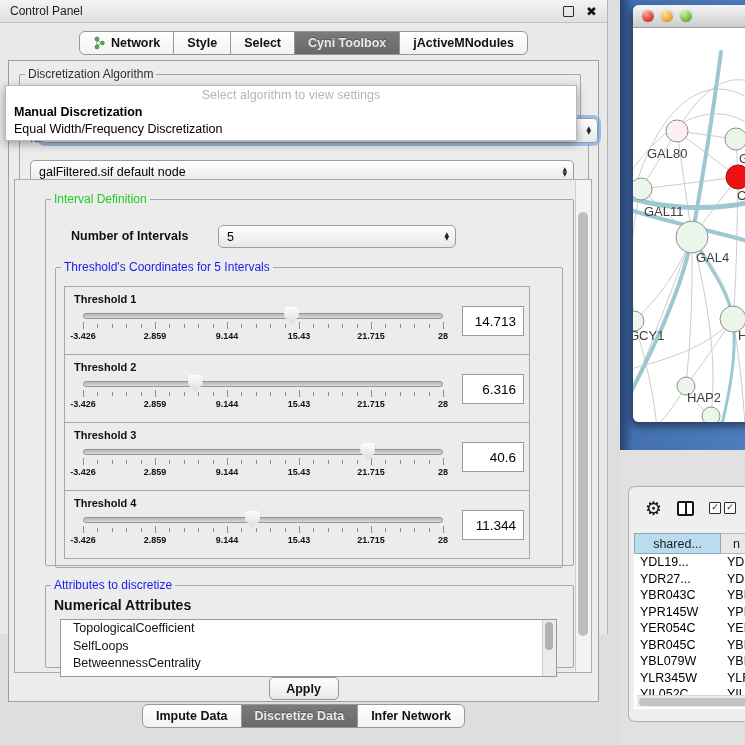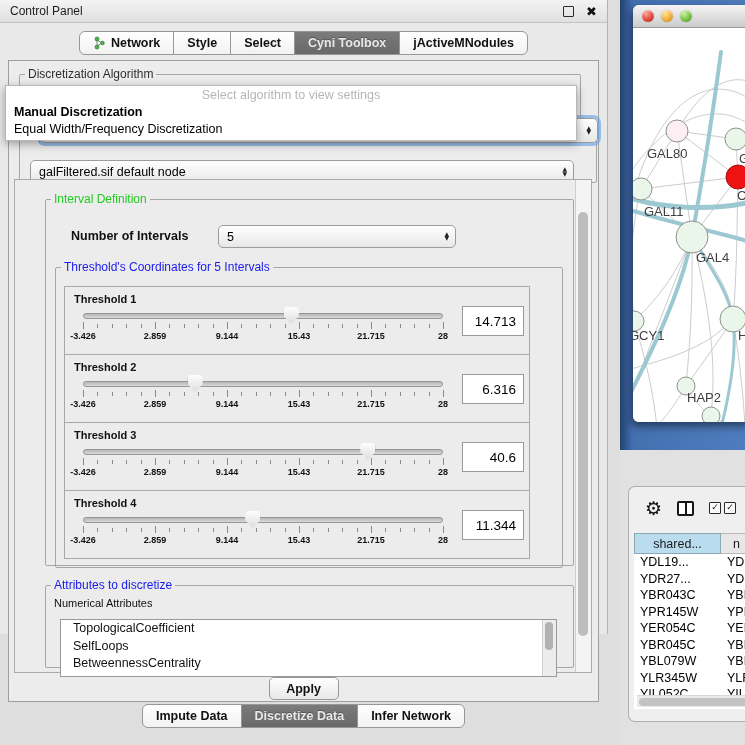--- a/index.html
+++ b/index.html
@@ -32,21 +32,21 @@
     display:flex;align-items:center;font-size:12.5px;color:#000;padding:0 8px;position:absolute;box-sizing:border-box;}
   .stepper{position:absolute;right:6px;top:50%;transform:translateY(-50%);display:flex;flex-direction:column;
     align-items:center;font-size:6px;line-height:4.6px;color:#1f1f1f;font-family:"DejaVu Sans",sans-serif;}
   .algo-fs{left:10px;top:6px;width:560px;height:60px;}
   .focus-combo{left:20px;top:37px;width:558px;height:25px;box-shadow:0 0 0 3px rgba(106,166,230,.65);z-index:1;}
   .popup{position:absolute;left:-4px;top:24px;width:570px;height:54px;background:#ffffff;
     border:1px solid #b8b8b8;box-shadow:0 3px 9px rgba(0,0,0,.35);z-index:50;font-size:12.5px;}
   .popup .ph{color:#b6b6b6;text-align:center;height:18px;line-height:18px;}
   .popup .opt{height:17px;line-height:17px;padding-left:8px;color:#000;}
   .popup .opt.bold{font-weight:bold;}
-  .tabledata-fs{left:10px;top:70px;width:568px;height:50px;padding-left:8px;}
+  .tabledata-fs{left:10px;top:70px;width:568px;height:50px;}
   .tabledata-combo{left:10px;top:15px;width:544px;height:24px;}
   .viewport{position:absolute;left:5px;top:118px;width:578px;height:494px;border:1px solid #ababab;background:#ececec;box-sizing:border-box;}
   .vscroll{position:absolute;right:0;top:0;bottom:0;width:15px;background:#f4f4f4;border-left:1px solid #cdcdcd;}
   .vthumb{position:absolute;left:2px;width:10px;top:32px;height:424px;background:#bdbdbd;border-radius:5px;}
   .interval-fs{left:30px;top:12px;width:527px;height:372px;}
   .noi-label{position:absolute;left:25px;top:23px;font-size:12.5px;font-weight:bold;color:#111;}
   .noi-combo{left:172px;top:19px;width:238px;height:23px;}
   .thr-fs{left:9px;top:54px;width:506px;height:306px;}
   .thr-stack{position:absolute;left:8px;top:12px;}
   .thr-panel{width:466px;height:69px;border:1px solid #a9a9a9;background:#ececec;box-sizing:border-box;position:relative;}
@@ -61,21 +61,21 @@
     filter:drop-shadow(0 0 1px #787878);z-index:2;}
   .ticks{position:absolute;left:0;right:0;top:16px;height:8px;}
   .tick{position:absolute;width:1px;background:#8a8a8a;height:4px;top:2px;}
   .tick.major{height:7px;top:0;}
   .tick-labels{position:absolute;left:0;right:0;top:25px;height:10px;font-size:9px;font-weight:bold;color:#111;}
   .tick-label{position:absolute;transform:translateX(-50%);white-space:nowrap;}
   .value-box{margin-left:auto;margin-right:5px;width:62px;height:30px;background:#fff;border:1px solid #9a9a9a;
     font-size:13.5px;color:#000;display:flex;align-items:center;justify-content:flex-end;
     padding-right:7px;box-sizing:border-box;align-self:center;margin-top:-6px;}
   .attr-fs{left:30px;top:398px;width:527px;height:88px;}
-  .attr-sub{position:absolute;left:8px;top:5px;font-size:11px;font-weight:normal;color:#111;}
+  .attr-sub{position:absolute;left:8px;top:5px;font-size:14px;font-weight:bold;color:#111;}
   .attr-list{position:absolute;left:14px;top:27px;width:497px;height:58px;background:#fff;border:1px solid #9a9a9a;
     overflow:hidden;font-size:12.5px;color:#111;box-sizing:border-box;}
   .attr-item{padding-left:12px;line-height:17.5px;white-space:nowrap;}
   .list-vscroll{position:absolute;right:0;top:0;bottom:0;width:13px;background:#ececec;border-left:1px solid #cfcfcf;}
   .list-vthumb{position:absolute;left:2px;top:2px;width:8px;height:28px;background:#b2b2b2;border-radius:4px;}
   .apply-btn{position:absolute;left:50%;top:616px;transform:translateX(-50%);width:68px;height:21px;
     background:linear-gradient(#ffffff,#e8e8e8);border:1px solid #979797;border-radius:5px;
     font-size:12.5px;font-weight:bold;color:#111;display:flex;align-items:center;justify-content:center;}
   .cp-bottom-tabs{position:absolute;top:704px;left:0;width:100%;display:flex;justify-content:center;}
   

